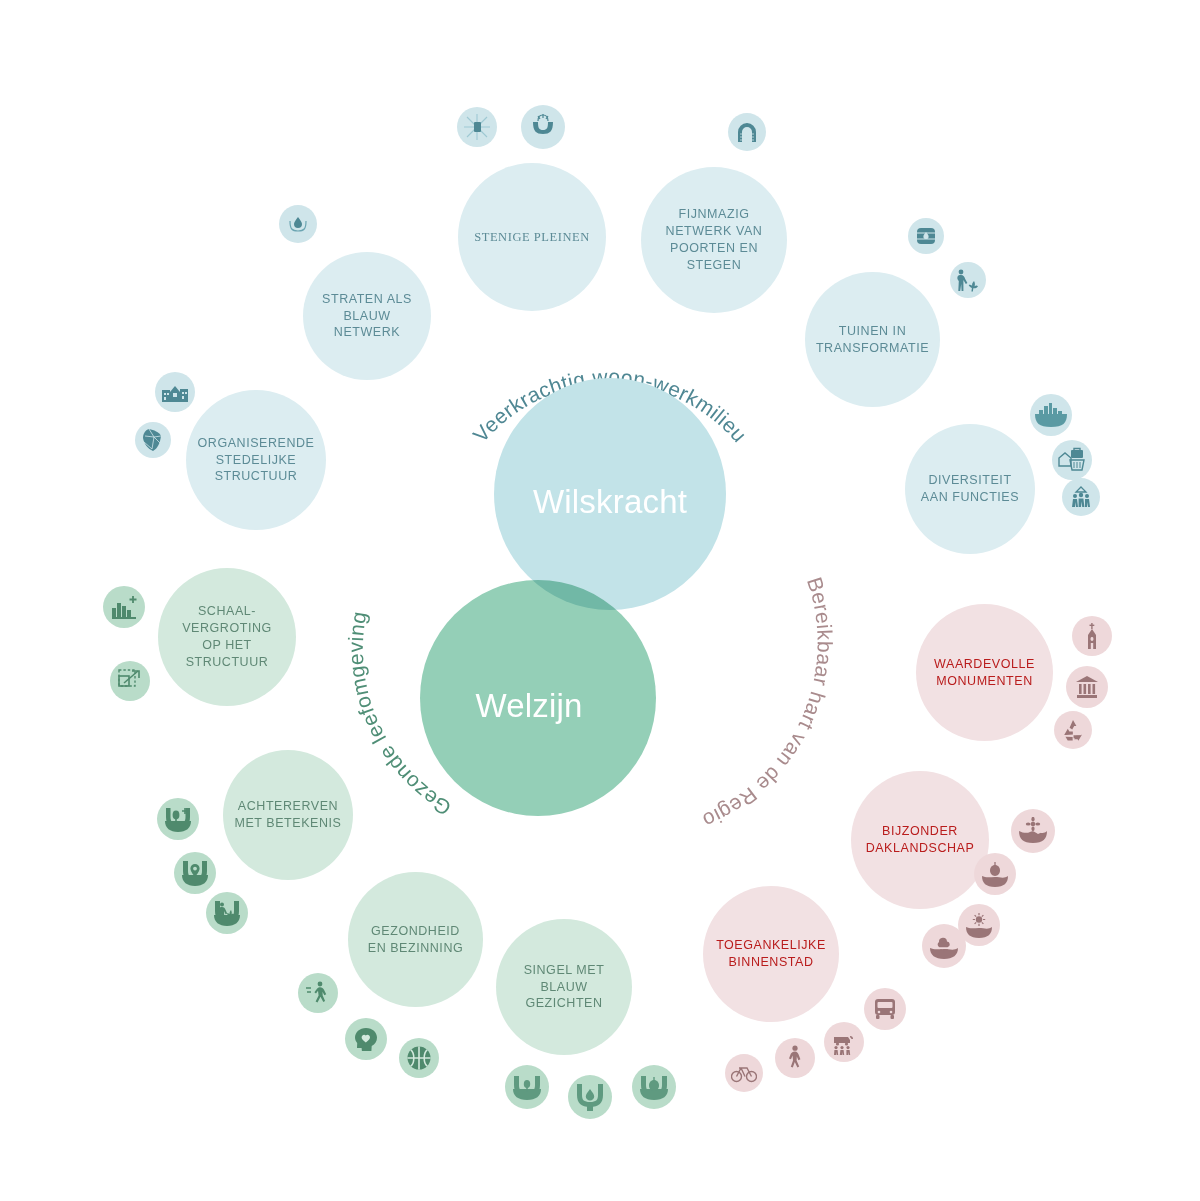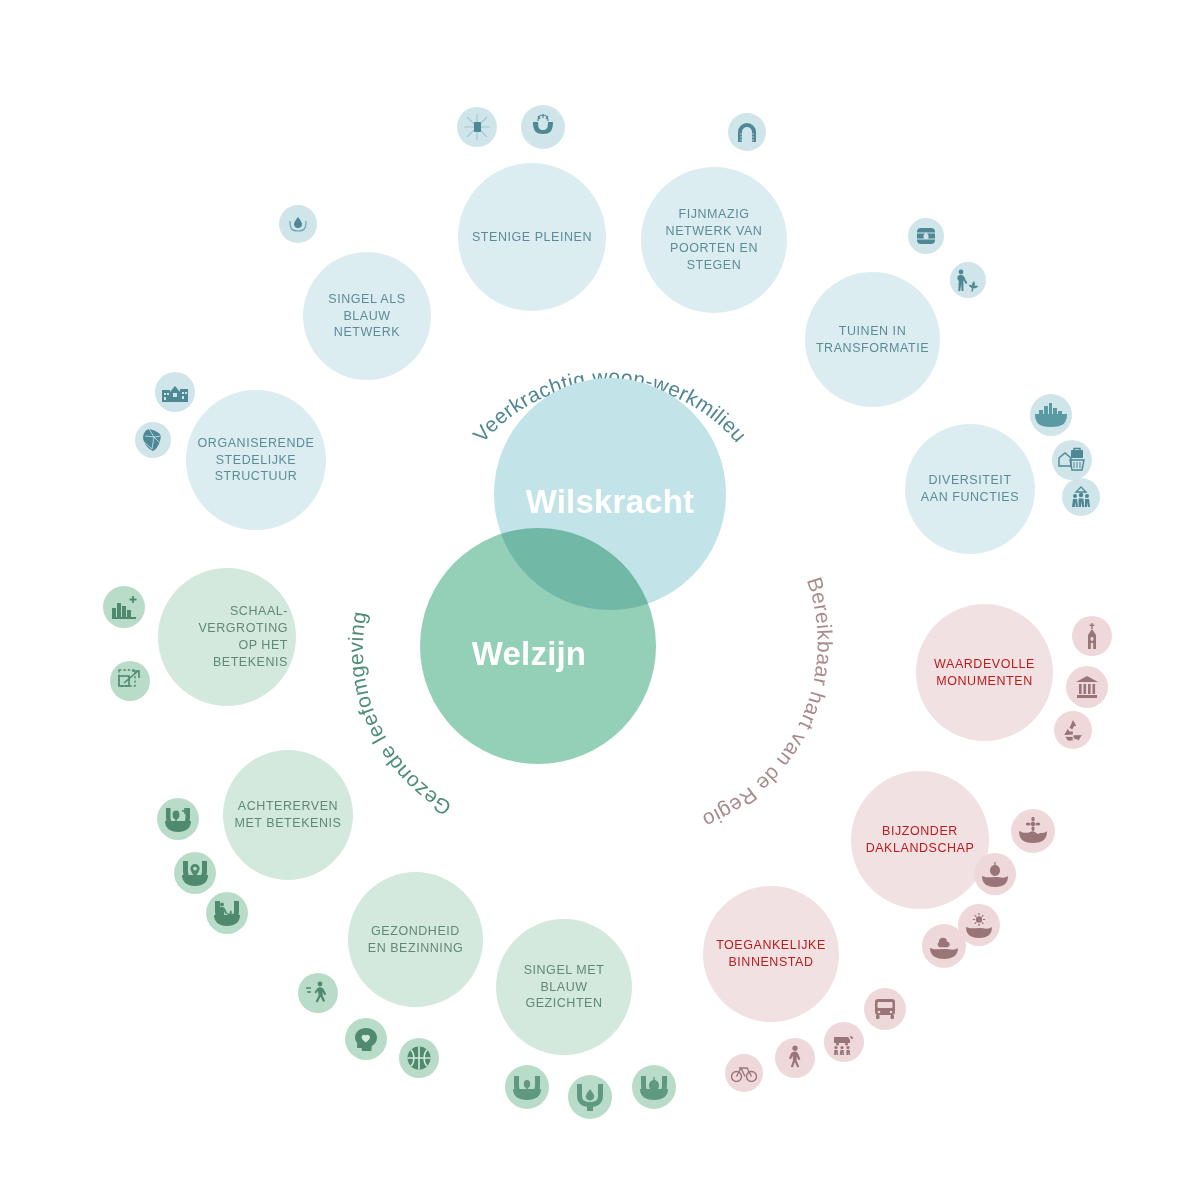--- a/index.html
+++ b/index.html
@@ -1,24 +1,24 @@
 <!DOCTYPE html>
 <html><head>
 <meta charset="utf-8">
 <style>
   html,body{margin:0;padding:0;background:#ffffff;}
   body{width:1200px;height:1201px;font-family:"Liberation Sans",sans-serif;overflow:hidden;}
   #stage{position:relative;width:1200px;height:1201px;background:#fff;}
 
   
   .core{position:absolute;border-radius:50%;display:flex;align-items:center;justify-content:center;}
-  .core span{color:#ffffff;font-weight:700;letter-spacing:.2px;white-space:nowrap;margin-top:16px;}
+  .core span{color:#ffffff;font-weight:400;letter-spacing:.2px;white-space:nowrap;margin-top:16px;}
   #core-wilskracht{left:494px;top:378px;width:232px;height:232px;background:#c2e3e8;}
   #core-wilskracht span{font-size:33px;}
-  #core-welzijn{left:420px;top:528px;width:236px;height:236px;background:#94cfb7;mix-blend-mode:multiply;}
+  #core-welzijn{left:420px;top:580px;width:236px;height:236px;background:#94cfb7;mix-blend-mode:multiply;}
   #core-welzijn span{font-size:33px;transform:translateX(-9px);}
   #core-welvaart{left:596px;top:552px;width:236px;height:236px;background:#eccfd3;mix-blend-mode:multiply;}
   #core-welvaart span{font-size:33px;transform:translateX(17px);}
 
   
   .bubble{position:absolute;border-radius:50%;display:flex;align-items:center;justify-content:center;text-align:center;line-height:1.35;}
   .bubble .lbl{font-size:12.5px;letter-spacing:.55px;padding:0 8px;}
   .b-blue{background:#dcedf1;}
   .b-blue .lbl{color:#5c8b96;}
   .b-green{background:#d3e9dd;}
@@ -71,38 +71,38 @@
     <defs>
         <path id="p-right" d="M 806,578 A 186,186 0 0 1 699,816" fill="none"></path>
       </defs>
     <text>
       <textPath href="#p-right" startOffset="50%" text-anchor="middle">
         <tspan>Bereikbaar hart van de Regio</tspan>
       </textPath>
     </text>
   </svg>
 
-  <div class="bubble b-blue" id="stenige-pleinen" style="left:458px;top:163px;width:148px;height:148px;">
+  <div class="bubble b-blue" id="stenige-pleinen" style="left:458px;top:163px;width:148px;height:148px;font-family:Liberation Serif, serif;">
     <div class="lbl">
       <div>STENIGE PLEINEN</div>
     </div>
   </div>
 
   <div class="bubble b-blue" id="fijnmazig-netwerk" style="left:641px;top:167px;width:146px;height:146px;text-align:center;">
     <div class="lbl">
       <div>FIJNMAZIG</div>
       <div>NETWERK VAN</div>
       <div>POORTEN EN</div>
       <div>STEGEN</div>
     </div>
   </div>
 
   <div class="bubble b-blue" id="straten-als-blauw-netwerk" style="left:303px;top:252px;width:128px;height:128px;">
     <div class="lbl">
-      <div>SINGEL ALS</div>
+      <div>STRATEN ALS</div>
       <div>BLAUW NETWERK</div>
     </div>
   </div>
 
   <div class="bubble b-blue" id="organiserende-structuur" style="left:186px;top:390px;width:140px;height:140px;">
     <div class="lbl">
       <div>ORGANISERENDE</div>
       <div>STEDELIJKE</div>
       <div>STRUCTUUR</div>
     </div>
@@ -157,25 +157,25 @@
     </div>
   </div>
 
   <div class="bubble b-green" id="achtererven-met-betekenis" style="left:223px;top:750px;width:130px;height:130px;">
     <div class="lbl">
       <div>ACHTERERVEN</div>
       <div>MET BETEKENIS</div>
     </div>
   </div>
 
-  <div class="bubble b-green" id="schaalvergroting-achtererf" style="left:158px;top:568px;width:138px;height:138px;text-align:right;">
+  <div class="bubble b-green" id="schaalvergroting-achtererf" style="left:158px;top:568px;width:138px;height:138px;">
     <div class="lbl">
       <div>SCHAAL-</div>
       <div>VERGROTING</div>
-      <div>OP HET BETEKENIS</div>
+      <div>OP HET STRUCTUUR</div>
     </div>
   </div>
 
   <div class="core" id="core-wilskracht">
     <span>Wilskracht</span>
   </div>
   <div class="core" id="core-welzijn">
     <span>Welzijn</span>
   </div>
 

